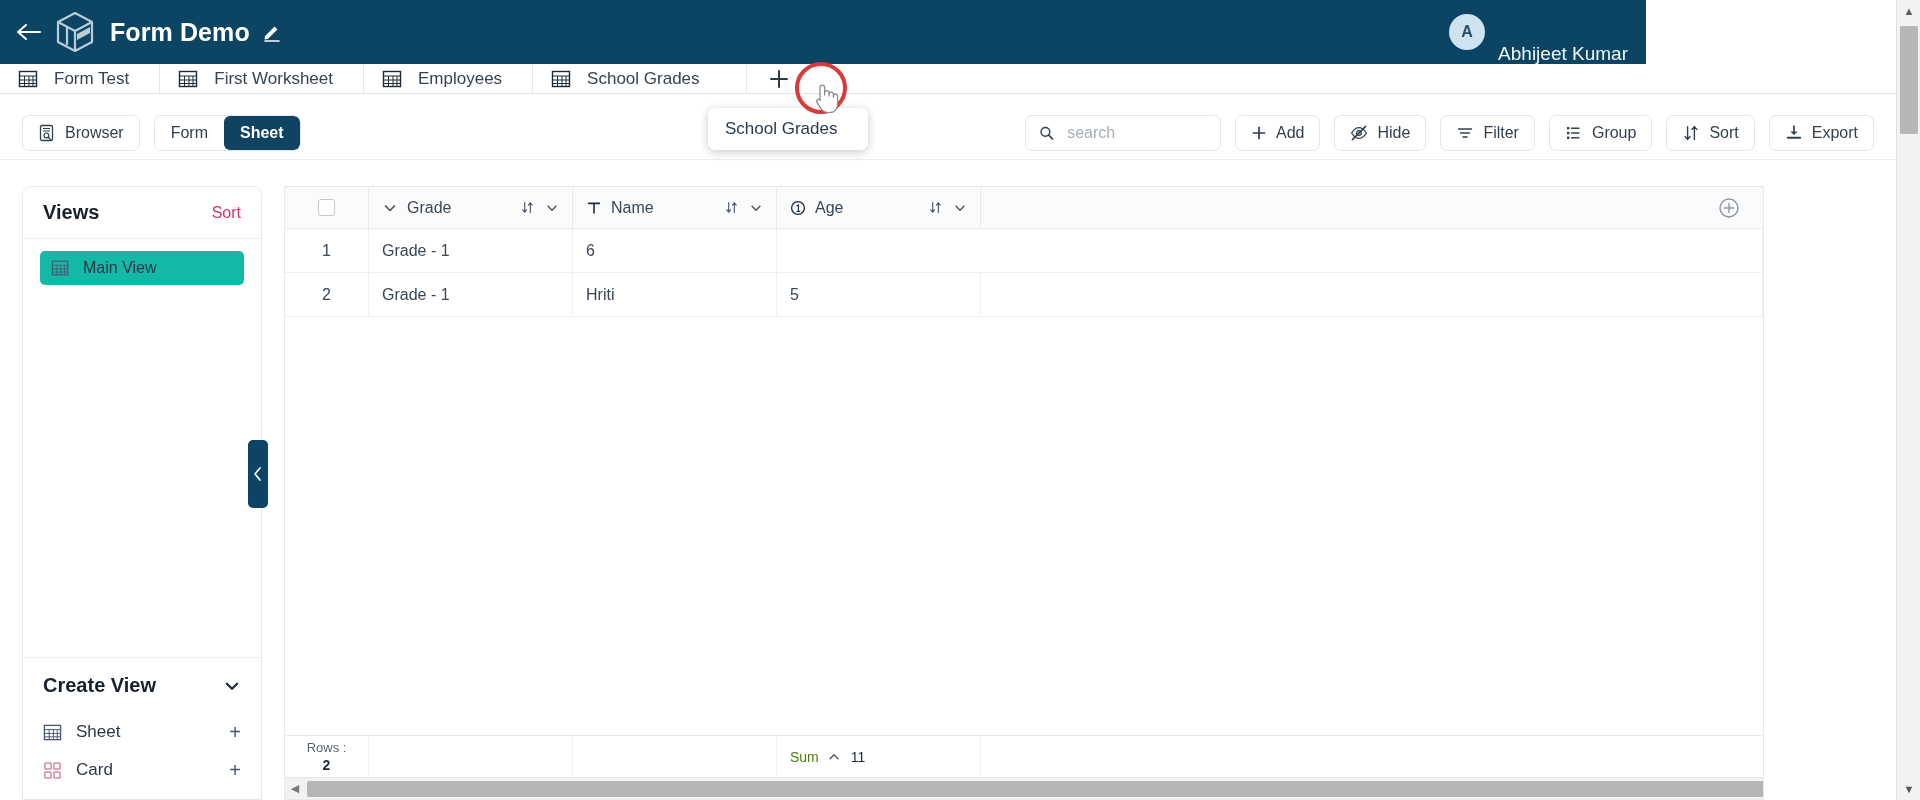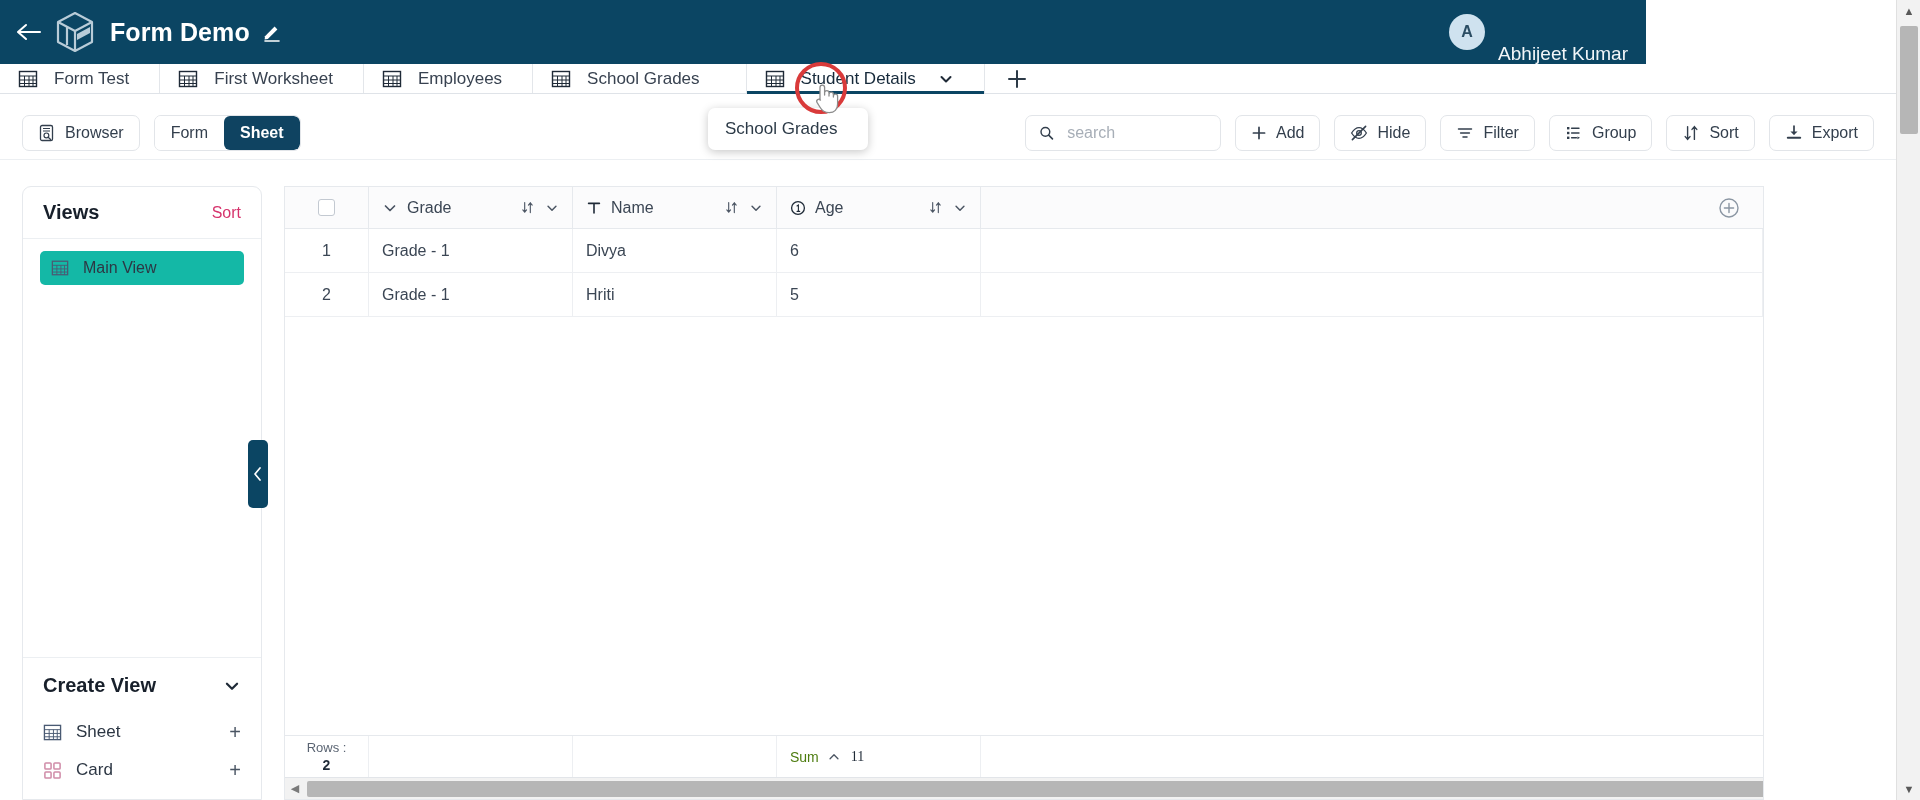--- a/index.html
+++ b/index.html
@@ -221,21 +221,21 @@
   .grid-foot {
     position: absolute; left: 0; bottom: 22px;
     width: 1586px; height: 42px;
     display: flex; border-top: 1px solid #e6e9ed; background: #ffffff;
   }
   .gf { display: flex; align-items: center; padding: 0 13px; border-right: 1px solid #edeff2; font-size: 14px; color: #4b5563;}
   .gf.rows { flex-direction: column; align-items: center; justify-content: center; gap: 2px; }
   .gf .rows-label { font-size: 13px; color: #5a6472; }
   .gf .rows-val { font-size: 14px; font-weight: 700; color: #1f2a37; }
   .gf .sum-label { color: #4d7c0f; }
-  .gf .sum-val { font-weight: 400; color: #1f2a37; margin-left: 10px; font-family: Liberation Serif, serif; }
+  .gf .sum-val { font-weight: 400; color: #1f2a37; margin-left: 10px; }
 
   
   .hscroll {
     position: absolute; left: 0; bottom: 0;
     width: 1586px; height: 22px;
     background: #f2f2f2; display: flex; align-items: center;
     border-top: 1px solid #e2e5e9;
   }
   .hs-arrow { width: 20px; text-align: center; color: #7a7a7a; font-size: 11px; cursor: pointer; }
   .hs-track { flex: 1 1 auto; height: 16px; position: relative; }
@@ -331,34 +331,20 @@
     <div class="tab" style="padding-right:46px;">
       <span class="grid-ico">
         <svg width="20" height="20" viewBox="0 0 20 20">
           <rect x="1.5" y="2.5" width="17" height="15" fill="none" stroke="#1f2a37" stroke-width="1.4"></rect>
           <path d="M1.5 7 H18.5 M1.5 11 H18.5 M1.5 14.5 H18.5 M6.5 7 V17.5 M11 7 V17.5 M15 7 V17.5" stroke="#1f2a37" stroke-width="1"></path>
         </svg>
       </span>
       <span>School Grades</span>
     </div>
 
-    <div class="tab active">
-      <span class="grid-ico">
-        <svg width="20" height="20" viewBox="0 0 20 20">
-          <rect x="1.5" y="2.5" width="17" height="15" fill="none" stroke="#1f2a37" stroke-width="1.4"></rect>
-          <path d="M1.5 7 H18.5 M1.5 11 H18.5 M1.5 14.5 H18.5 M6.5 7 V17.5 M11 7 V17.5 M15 7 V17.5" stroke="#1f2a37" stroke-width="1"></path>
-        </svg>
-      </span>
-      <span>Student Details</span>
-      <span class="caret">
-        <svg width="16" height="16" viewBox="0 0 16 16">
-          <path d="M3.5 6 L8 10.5 L12.5 6" fill="none" stroke="#1f2a37" stroke-width="2" stroke-linecap="round" stroke-linejoin="round"></path>
-        </svg>
-      </span>
-    </div>
 
     <div class="tab-add">
       <svg width="24" height="24" viewBox="0 0 24 24">
         <path d="M12 4 V20 M4 12 H20" stroke="#2c3a47" stroke-width="2" stroke-linecap="round"></path>
       </svg>
     </div>
 
     <div class="tabs-spacer"></div>
   </div>
 
@@ -589,21 +575,20 @@
             <circle cx="11" cy="11" r="9" fill="none" stroke="#8b96a3" stroke-width="1.4"></circle>
             <path d="M11 6.4 V15.6 M6.4 11 H15.6" stroke="#8b96a3" stroke-width="1.4" stroke-linecap="round"></path>
           </svg>
         </span>
       </div>
     </div>
 
     <div class="grid-row">
       <div class="gc c-check">1</div>
       <div class="gc c-grade">Grade - 1</div>
-      <div class="gc c-name">Divya</div>
       <div class="gc c-age">6</div>
       <div class="gc c-rest"></div>
     </div>
 
     <div class="grid-row">
       <div class="gc c-check">2</div>
       <div class="gc c-grade">Grade - 1</div>
       <div class="gc c-name">Hriti</div>
       <div class="gc c-age">5</div>
       <div class="gc c-rest"></div>

